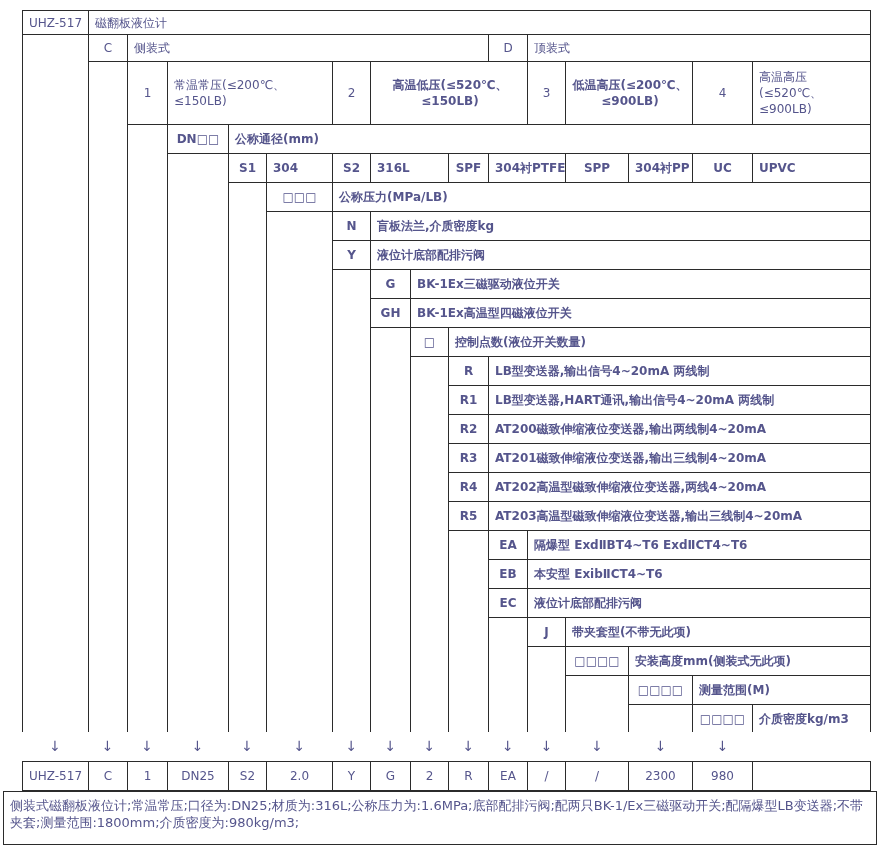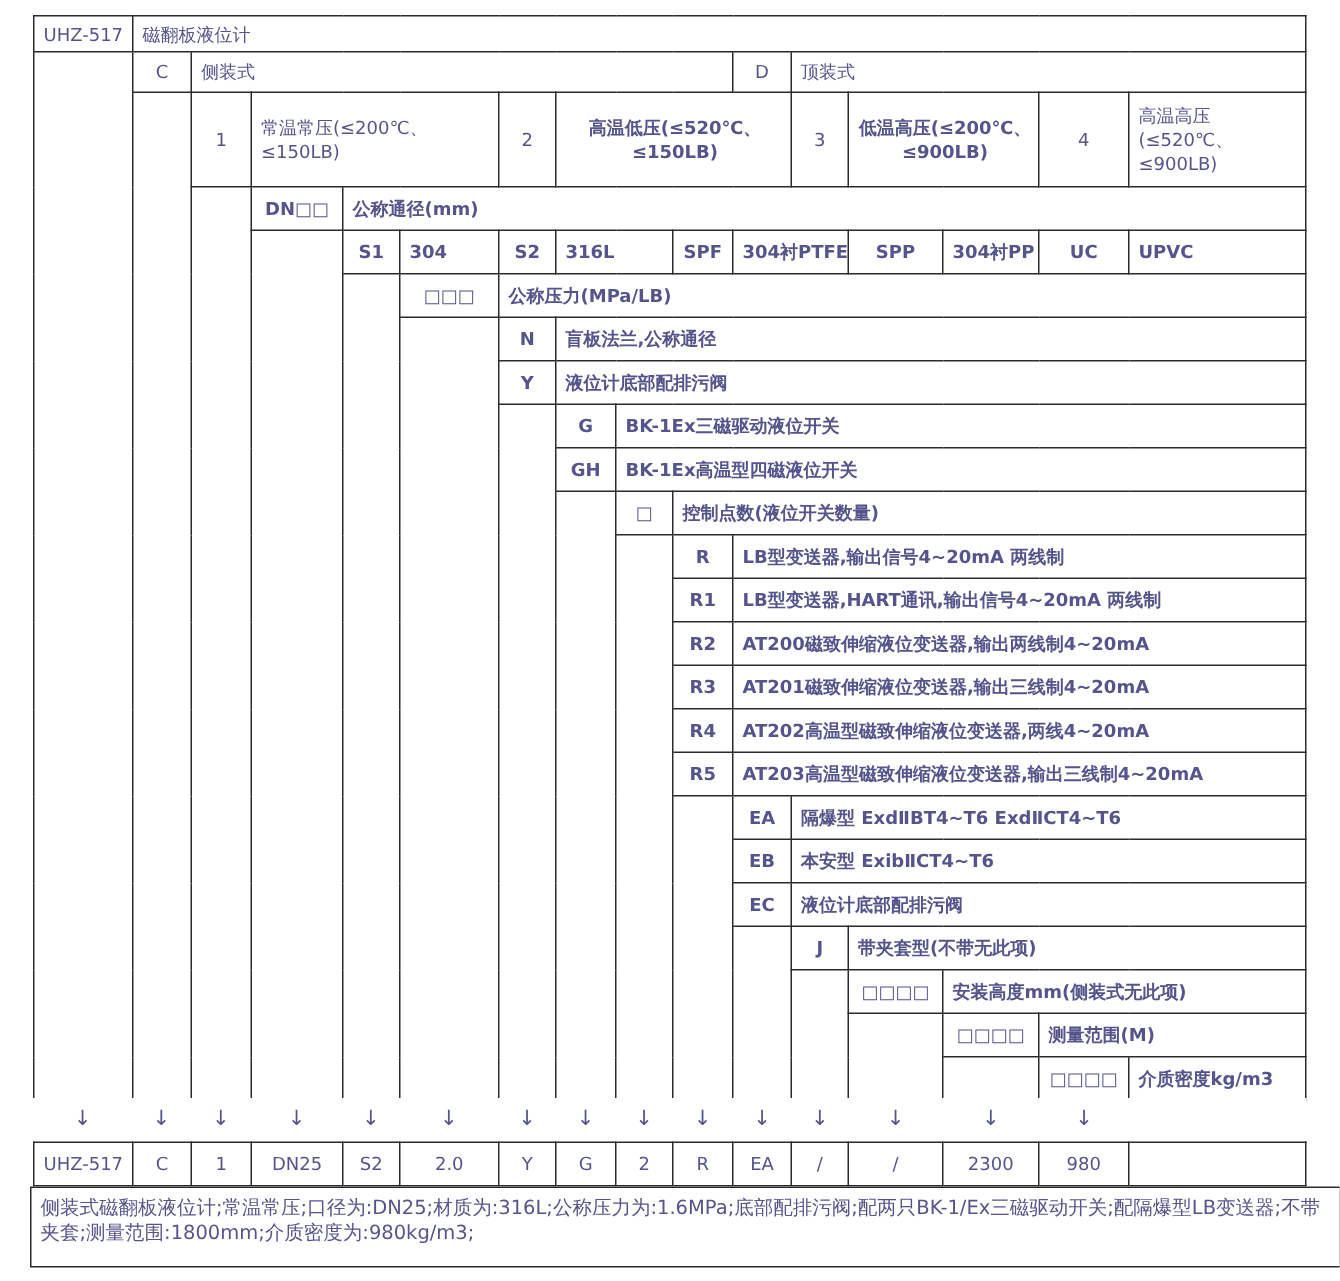--- a/index.html
+++ b/index.html
@@ -20,21 +20,21 @@
   .main{left:22px;top:10px;width:849px;}
   tr.r1{height:24px;}
   tr.r2{height:27px;}
   tr.r3{height:63px;}
   tr.rn{height:29px;font-weight:bold;}
   .arrows{left:22px;top:732px;width:849px;}
   .arrows td{border:none;text-align:center;font-size:14px;height:27px;padding:0;color:#55558c;}
   .example{left:22px;top:761px;width:849px;}
   .example td{height:26px;text-align:center;white-space:nowrap;}
   .note{
-    position:absolute;left:20px;top:791px;width:860px;height:42px;
+    position:absolute;left:3px;top:791px;width:860px;height:42px;
     border:1px solid #2b2b2b;background:#ffffff;
     color:#55558c;font-size:13px;line-height:17px;padding:5px 6px;
   }
 </style>
 </head>
 <body>
 
 <div>
 
   <table class="tbl main">
@@ -98,21 +98,21 @@
       <td class="desc">UPVC</td>
     </tr>
     <tr class="rn">
       <td class="spacer" rowspan="19"></td>
       <td class="code">□□□</td>
       <td class="desc" colspan="10">公称压力(MPa/LB)</td>
     </tr>
     <tr class="rn">
       <td class="spacer" rowspan="18"></td>
       <td class="code">N</td>
-      <td class="desc" colspan="9">盲板法兰,公称通径</td>
+      <td class="desc" colspan="9">盲板法兰,介质密度kg</td>
     </tr>
     <tr class="rn">
       <td class="code">Y</td>
       <td class="desc" colspan="9">液位计底部配排污阀</td>
     </tr>
     <tr class="rn">
       <td class="spacer" rowspan="16"></td>
       <td class="code">G</td>
       <td class="desc" colspan="8">BK-1Ex三磁驱动液位开关</td>
     </tr>

